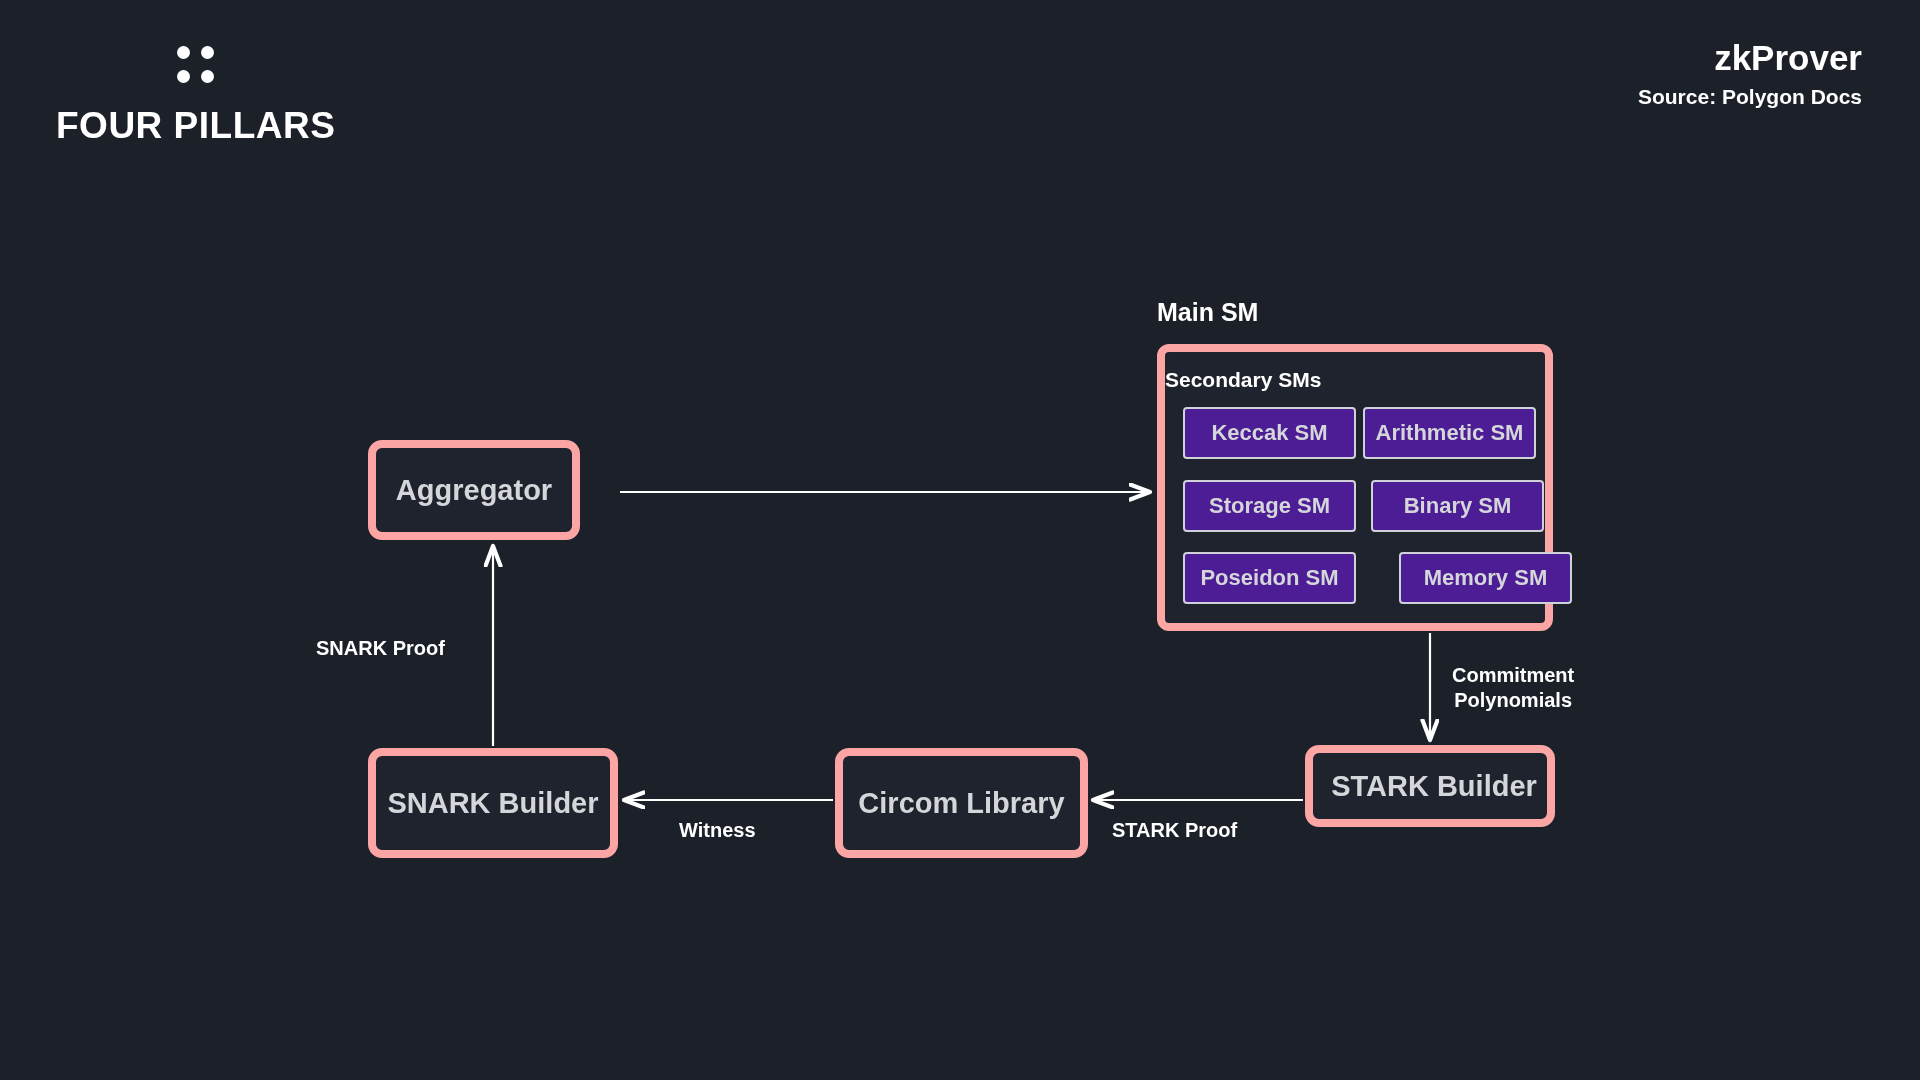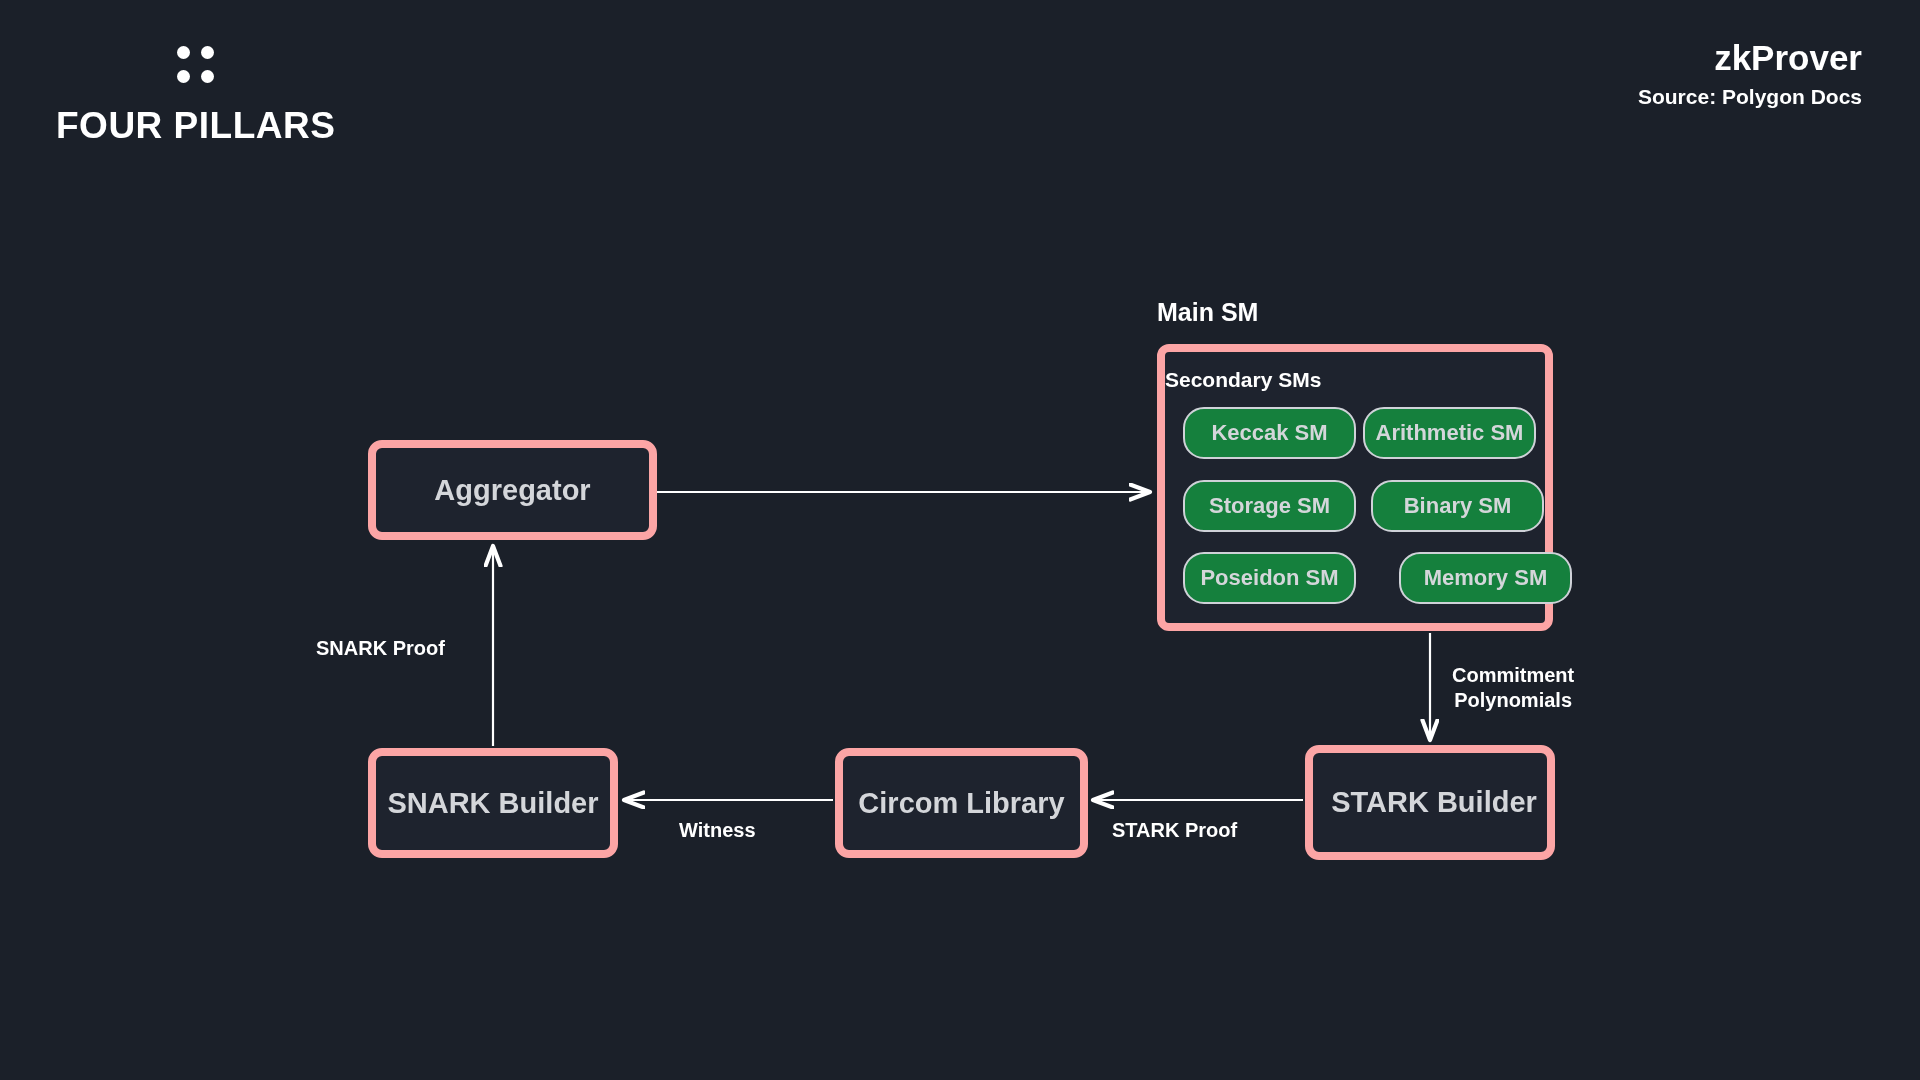--- a/index.html
+++ b/index.html
@@ -32,22 +32,22 @@
     color:#d4d6da; font-size:29px; font-weight:bold;
     white-space:nowrap;
   }
   .group-title {
     position:absolute; color:#ffffff; font-weight:bold;
     text-align:left; white-space:nowrap;
   }
   .subnode {
     position:absolute;
     border:2.5px solid #cfd2d8;
-    border-radius:21px;
-    background:#15803d;
+    border-radius:4px;
+    background:#4c1d95;
     display:flex; align-items:center; justify-content:center;
     color:#d4d6da; font-size:22px; font-weight:bold;
     white-space:nowrap;
   }
   .edge-label {
     position:absolute; color:#ffffff; font-weight:bold; font-size:20px;
     white-space:pre-line; line-height:1.25;
   }
   svg.wires { position:absolute; left:0; top:0; width:1920px; height:1080px; pointer-events:none; }
 </style>
@@ -82,33 +82,33 @@
 
     <line x1="1430" y1="633" x2="1430" y2="740" stroke="#ffffff" stroke-width="2.2" marker-end="url(#arrowhead)"></line>
 
     <line x1="1303" y1="800" x2="1093" y2="800" stroke="#ffffff" stroke-width="2.2" marker-end="url(#arrowhead)"></line>
 
     <line x1="833" y1="800" x2="624" y2="800" stroke="#ffffff" stroke-width="2.2" marker-end="url(#arrowhead)"></line>
 
     <line x1="493" y1="746" x2="493" y2="546" stroke="#ffffff" stroke-width="2.2" marker-end="url(#arrowhead)"></line>
   </svg>
 
-  <div class="node" style="left:368px; top:440px; width:289px; height:100px;">
+  <div class="node" style="left:368px; top:440px; width:212px; height:100px;">
     <span>Aggregator</span>
   </div>
 
   <div class="node" style="left:368px; top:748px; width:250px; height:110px;">
     <span>SNARK Builder</span>
   </div>
 
   <div class="node" style="left:835px; top:748px; width:253px; height:110px;">
     <span>Circom Library</span>
   </div>
 
-  <div class="node" style="left:1305px; top:745px; width:250px; height:115px;padding-left:8px;">
+  <div class="node" style="left:1305px; top:745px; width:250px; height:82px;padding-left:8px;">
     <span>STARK Builder</span>
   </div>
 
   <div class="group-title" style="left:1157px; top:298px; width:396px; font-size:25px;">Main SM</div>
 
   <div class="node" style="left:1157px; top:344px; width:396px; height:287px; border-radius:12px; display:block;">
 
     <div class="group-title" style="left:0; top:16px; width:100%; font-size:21px;">Secondary SMs</div>
 
     <div class="subnode" style="left:18px; top:55px; width:173px; height:52px;">

